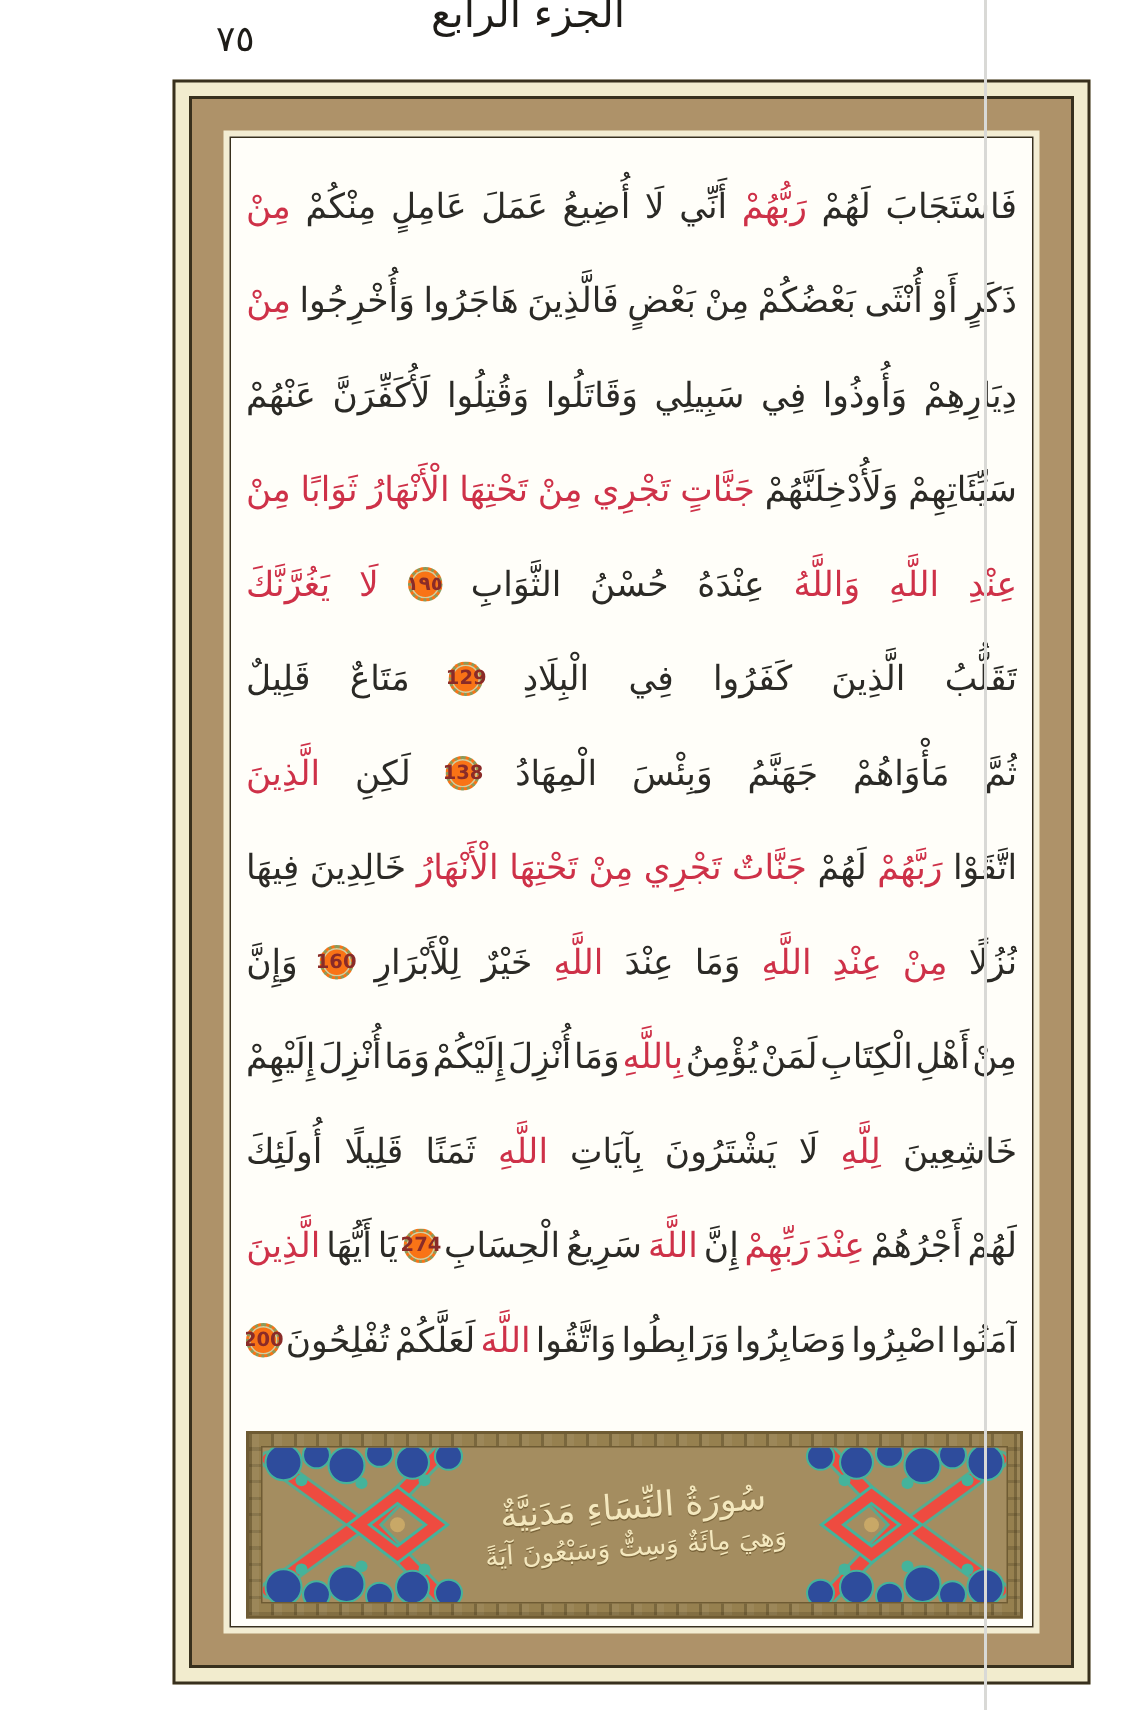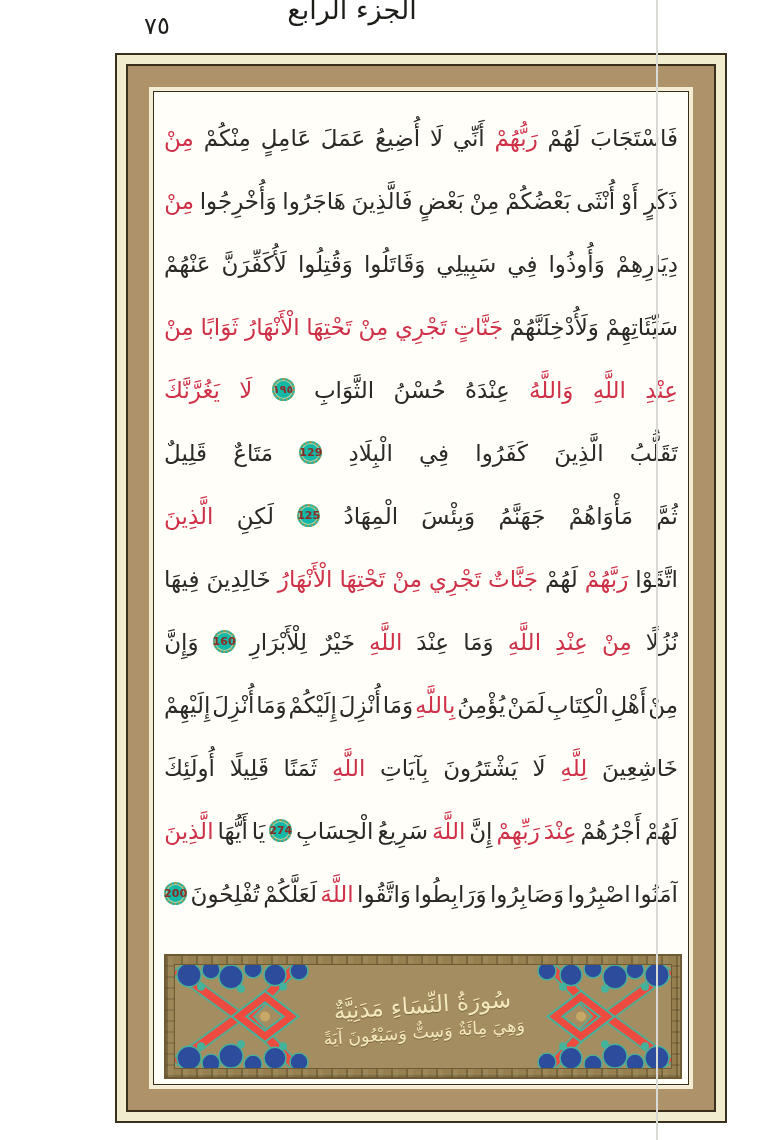--- a/index.html
+++ b/index.html
@@ -28,22 +28,22 @@
   .content{position:relative;width:100%;height:100%;}
 
   
   .lines{position:absolute;top:14px;left:10px;right:10px;direction:rtl;}
   .line{display:flex;justify-content:space-between;align-items:center;direction:rtl;
     height:63px;overflow:hidden;font-size:23px;color:var(--ink);white-space:nowrap;}
   .w{display:inline-block;}
   .w.r{color:var(--accent);}
   .badge{display:inline-flex;align-items:center;justify-content:center;flex:0 0 auto;
     width:23px;height:23px;border-radius:50%;border:2px dotted var(--badge-ring);
-    box-shadow:0 0 0 1px #cfd0a2 inset;background:#14b8a6;
-    color:var(--badge-num);font-size:11px;font-weight:bold;line-height:1;text-align:right;}
+    box-shadow:0 0 0 1px #cfd0a2 inset;background:#f97316;
+    color:var(--badge-num);font-size:13px;font-weight:bold;line-height:1;text-align:right;}
 
   
   .banner{position:absolute;left:10px;right:6px;bottom:5px;height:125px;
     background:var(--banner-rope);border:2px solid var(--banner-line);padding:8px;
     background-image:
       repeating-linear-gradient(90deg, rgba(56,45,20,.30) 0 2px, rgba(255,255,255,0.06) 2px 7px, transparent 7px 15px),
       repeating-linear-gradient(0deg, rgba(56,45,20,.22) 0 2px, transparent 2px 11px);}
   .banner-core{position:relative;width:100%;height:100%;background:var(--banner-bg);
     border:1px solid var(--banner-line);display:flex;align-items:stretch;overflow:hidden;}
   .medallion{width:142px;height:100%;flex:0 0 auto;}
@@ -138,21 +138,21 @@
                   <span class="badge">129</span>
                   <span class="w k">مَتَاعٌ</span>
                   <span class="w k">قَلِيلٌ</span>
                 </div>
                 <div class="line">
                   <span class="w k">ثُمَّ</span>
                   <span class="w k">مَأْوَاهُمْ</span>
                   <span class="w k">جَهَنَّمُ</span>
                   <span class="w k">وَبِئْسَ</span>
                   <span class="w k">الْمِهَادُ</span>
-                  <span class="badge">125</span>
+                  <span class="badge">138</span>
                   <span class="w k">لَكِنِ</span>
                   <span class="w r">الَّذِينَ</span>
                 </div>
                 <div class="line">
                   <span class="w k">اتَّقَوْا</span>
                   <span class="w r">رَبَّهُمْ</span>
                   <span class="w k">لَهُمْ</span>
                   <span class="w r">جَنَّاتٌ</span>
                   <span class="w r">تَجْرِي</span>
                   <span class="w r">مِنْ</span>

